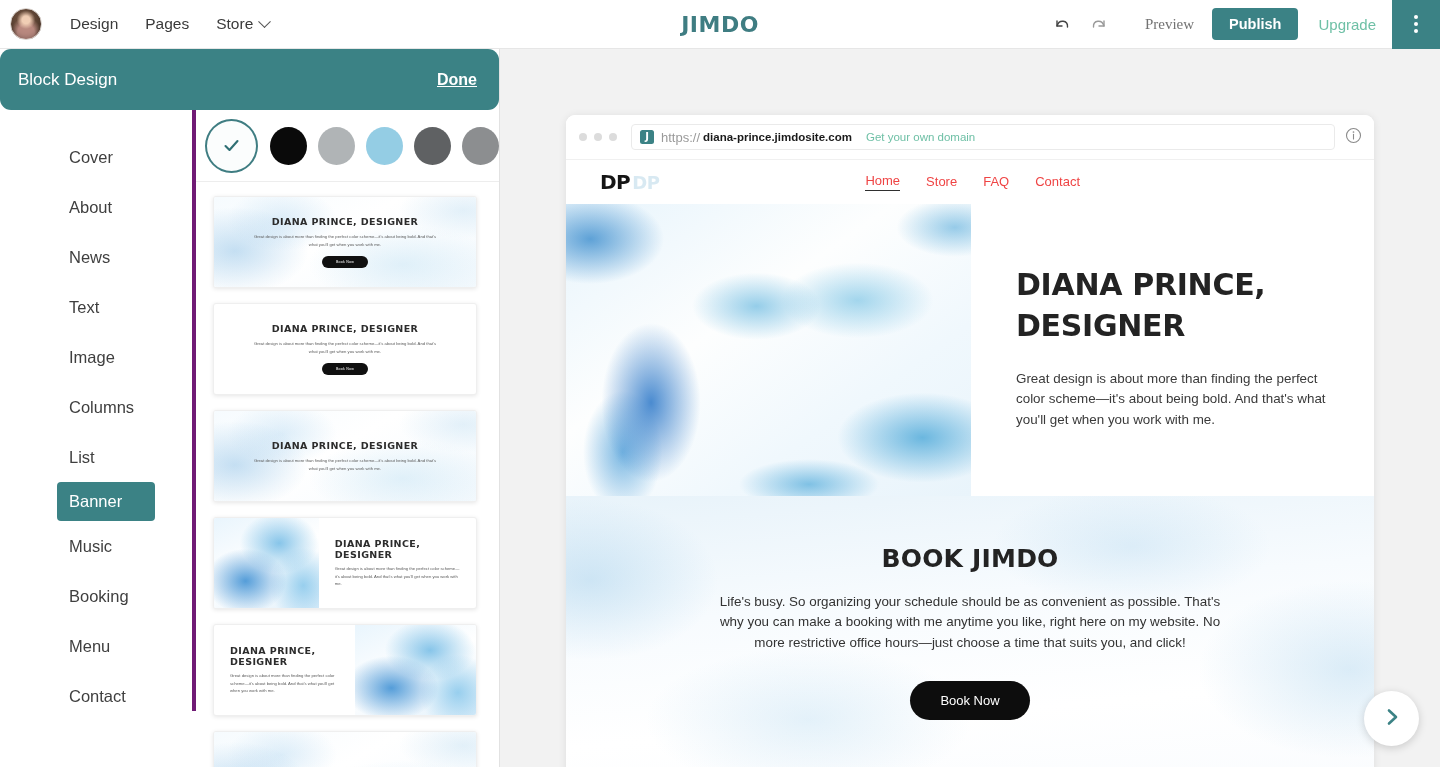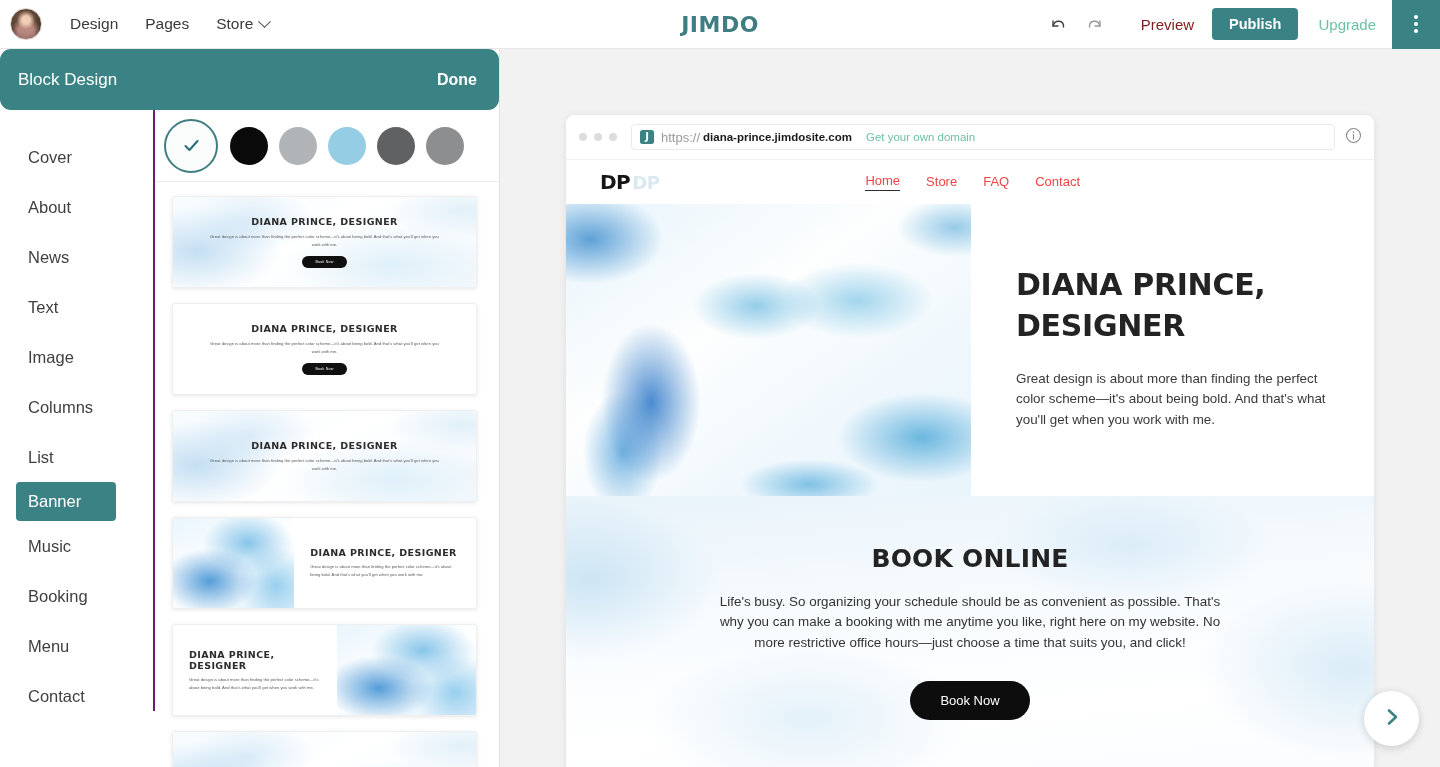--- a/index.html
+++ b/index.html
@@ -47,21 +47,21 @@
   }
   .topright {
     margin-left: auto; display: flex; align-items: center; height: 49px;
   }
   .icon-btn {
     width: 38px; height: 38px; display: flex; align-items: center; justify-content: center;
     cursor: pointer; color: #444;
   }
   .icon-btn svg { display: block; }
   .preview-link {
-    font-size: 15px; color: #7f1d1d; cursor: pointer; margin: 0 18px 0 26px;
+    font-size: 15px; color: #737373; cursor: pointer; margin: 0 18px 0 26px; font-family: Liberation Serif, serif;
   }
   .publish-btn {
     background: #3b8285; color: #fff; font-size: 14.5px; font-weight: bold;
     border: none; border-radius: 4px; padding: 8px 17px; cursor: pointer;
     font-family: "Liberation Sans", sans-serif;
   }
   .upgrade-link {
     font-size: 15px; color: #6fc0a6; cursor: pointer; margin: 0 16px 0 20px;
     font-weight: 500;
   }
@@ -81,28 +81,28 @@
     z-index: 30;
     overflow: hidden;
   }
   .panel-header {
     height: 61px; background: #3b8285;
     display: flex; align-items: center; justify-content: space-between;
     padding: 0 22px 0 18px;
     border-radius: 11px;
   }
   .panel-title { color: #ffffff; font-size: 17px; }
-  .panel-done { color: #ffffff; font-size: 16px; font-weight: bold; cursor: pointer; }
+  .panel-done { color: #ffffff; font-size: 16px; font-weight: bold; cursor: pointer; text-decoration: underline; }
 
   .panel-body { display: flex; height: 657px; }
 
   .cat-list {
     width: 155px; padding-top: 22px; flex: 0 0 auto;
-    border-right: 2px solid #701a75;
-    height: 601px; overflow: hidden;
+    border-right: 4px solid #701a75;
+    height: 601px; overflow: hidden; margin-left: 41px;
   }
   .cat-item {
     height: 50px; display: flex; align-items: center;
     padding-left: 28px; font-size: 16.5px; color: #3f3f3f;
     cursor: pointer;
   }
   .cat-item.active {
     background: #3b8285; color: #fff;
     margin: 0 37px 0 16px; border-radius: 4px;
     padding-left: 12px; height: 39px;
@@ -495,21 +495,21 @@
 
       <div class="hero">
         <div class="hero-img"></div>
         <div class="hero-txt">
           <div class="hero-h1">DIANA PRINCE, DESIGNER</div>
           <div class="hero-p">Great design is about more than finding the perfect color scheme—it's about being bold. And that's what you'll get when you work with me.</div>
         </div>
       </div>
 
       <div class="book">
-        <div class="book-h">BOOK ONLINE</div>
+        <div class="book-h">BOOK JIMDO</div>
         <div class="book-p">Life's busy. So organizing your schedule should be as convenient as possible. That's why you can make a booking with me anytime you like, right here on my website. No more restrictive office hours—just choose a time that suits you, and click!</div>
         <button class="book-btn">Book Now</button>
       </div>
 
     </div>
   </div>
 
   <div class="next-fab">
     <span>
       <svg width="22" height="22" viewBox="0 0 22 22" fill="none" stroke="#3b8285" stroke-width="2.6" stroke-linecap="round" stroke-linejoin="round">

